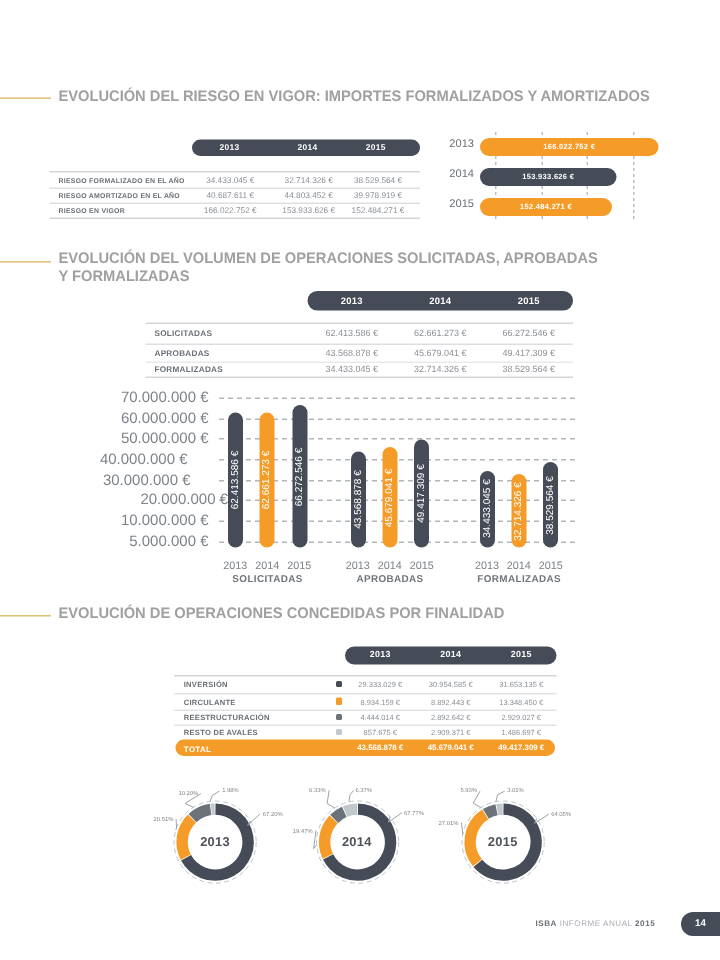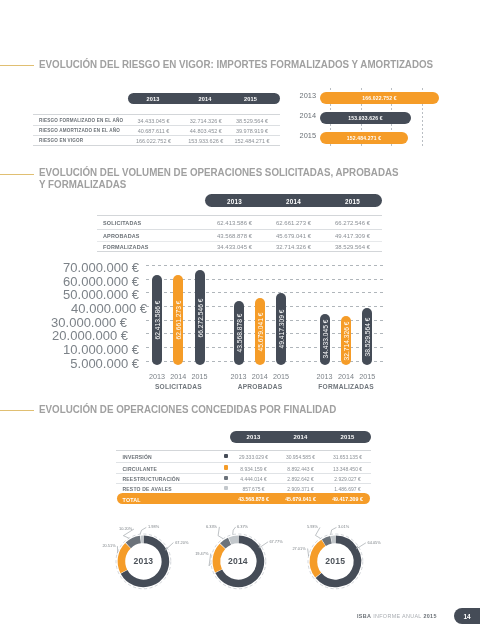--- a/index.html
+++ b/index.html
@@ -19,21 +19,21 @@
   .hdr-pill span { position:absolute; top:50%; transform:translateY(-50%);
                    font-size:5.6px; font-weight:bold; color:#fff; text-align:center; letter-spacing:.2px;}
   .trow { position:absolute; left:0; right:0; }
   .trow .lbl { position:absolute; font-size:4.6px; font-weight:bold; color:#6a7076; letter-spacing:.18px; white-space:nowrap;}
   .trow .val { position:absolute; font-size:5.5px; color:#8b9096; text-align:center; white-space:nowrap;}
   .hline { position:absolute; height:1px; background:#d3d6d9; }
 
   .hbar { position:absolute; border-radius:99px; }
   .hbar span { position:absolute; left:0; right:0; top:50%; transform:translateY(-50%);
                text-align:center; font-size:5px; color:#fff; font-weight:bold; letter-spacing:.2px;}
-  .ylab { position:absolute; font-size:13px; color:#7c8288; text-align:right; white-space:nowrap;}
+  .ylab { position:absolute; font-size:10px; color:#7c8288; text-align:right; white-space:nowrap;}
   .vdash { position:absolute; width:1px; background-image:linear-gradient(#b9bec3 50%, rgba(255,255,255,0) 0%); background-size:1px 4px; background-repeat:repeat-y; }
   .hdash { position:absolute; height:1px; background-image:linear-gradient(90deg, #b0b6bb 57%, rgba(255,255,255,0) 0%); background-size:6px 1px; background-repeat:repeat-x; }
 
   .vbar { position:absolute; border-radius:99px; }
   .vbar span { position:absolute; left:50%; top:50%; transform:translate(-50%,-50%) rotate(-90deg);
                font-size:6.7px; color:#fff; font-weight:normal; white-space:nowrap; letter-spacing:0;}
   .xlab { position:absolute; font-size:7.2px; color:#7c8288; text-align:center; white-space:nowrap;}
   .glab { position:absolute; font-size:6.6px; font-weight:bold; color:#70767c; text-align:center; white-space:nowrap; letter-spacing:.25px;}
 
   .swatch { position:absolute; width:4.5px; height:4.5px; border-radius:1px; }
@@ -150,25 +150,25 @@
 
   <div class="abs" style="left:0;top:0;width:480px;height:640px;">
     <div id="vchart">
         <div class="hdash" style="left:146px;top:264.8px;width:239px;"></div>
         <div class="ylab" style="left:60px;top:259.9px;width:79px;">70.000.000 €</div>
         <div class="hdash" style="left:146px;top:278.5px;width:239px;"></div>
         <div class="ylab" style="left:60px;top:273.6px;width:79px;">60.000.000 €</div>
         <div class="hdash" style="left:146px;top:292.2px;width:239px;"></div>
         <div class="ylab" style="left:60px;top:287.3px;width:79px;">50.000.000 €</div>
         <div class="hdash" style="left:146px;top:305.9px;width:239px;"></div>
-        <div class="ylab" style="left:68px;top:301.0px;width:79px;">40.000.000 €</div>
+        <div class="ylab" style="left:46px;top:301.0px;width:79px;">40.000.000 €</div>
         <div class="hdash" style="left:146px;top:319.6px;width:239px;"></div>
         <div class="ylab" style="left:48px;top:314.7px;width:79px;">30.000.000 €</div>
         <div class="hdash" style="left:146px;top:333.3px;width:239px;"></div>
-        <div class="ylab" style="left:49px;top:328.4px;width:79px;">20.000.000 €</div>
+        <div class="ylab" style="left:73px;top:328.4px;width:79px;">20.000.000 €</div>
         <div class="hdash" style="left:146px;top:347.0px;width:239px;"></div>
         <div class="ylab" style="left:60px;top:342.1px;width:79px;">10.000.000 €</div>
         <div class="hdash" style="left:146px;top:360.7px;width:239px;"></div>
         <div class="ylab" style="left:60px;top:355.8px;width:79px;">5.000.000 €</div>
         <div class="vbar" style="left:151.9px;top:275.2px;width:10px;height:90.2px;background:#454c57;">
           <span>62.413.586 €</span>
         </div>
         <div class="xlab" style="left:145.6px;top:371.9px;width:22.6px;">2013</div>
         <div class="vbar" style="left:173.2px;top:274.9px;width:10px;height:90.5px;background:#f59c28;">
           <span>62.661.273 €</span>

